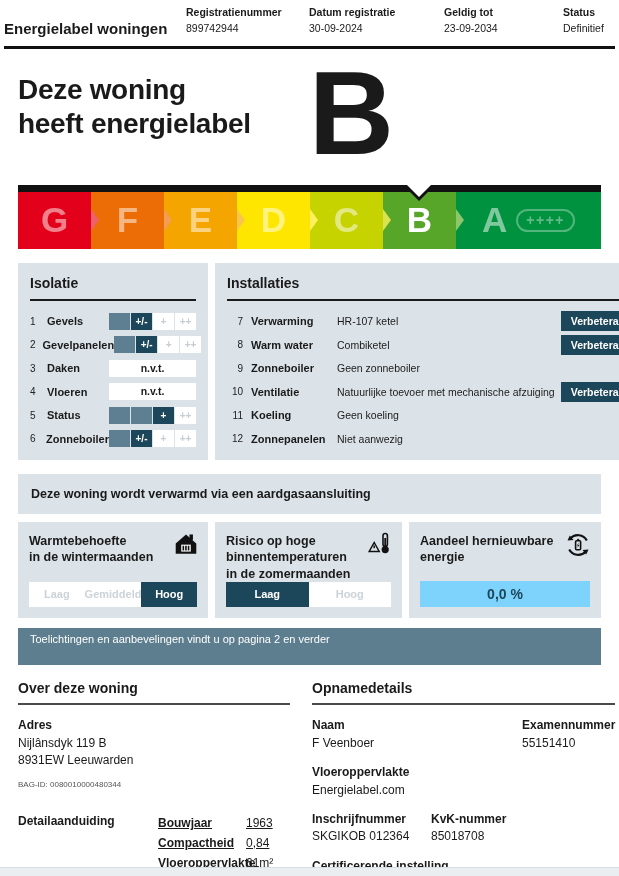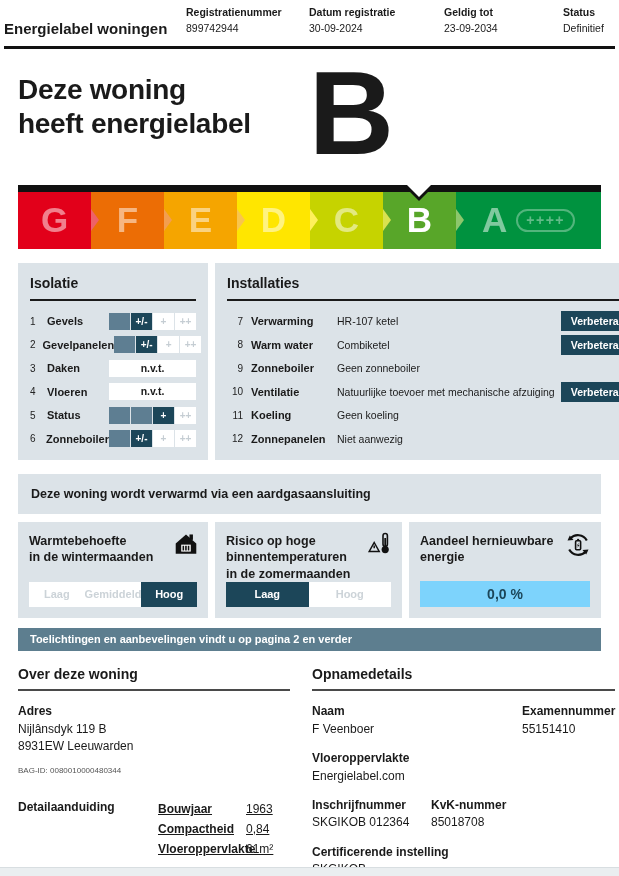--- a/index.html
+++ b/index.html
@@ -72,22 +72,22 @@
   .card-title { font-size:12.5px; font-weight:bold; line-height:1.33; padding-right:32px; }
   .card-icon { position:absolute; top:9px; right:9px; }
   .opts { display:flex; margin-top:auto; }
   .opt { flex:1; height:25px; line-height:25px; text-align:center; font-size:11px; font-weight:bold; }
   .opt.on { background:#1c4659; color:#fff; }
   .opt.off { background:#fff; color:#ccd3d8; }
   .valbox { background:#7dd3fc; height:26px; line-height:26px; text-align:center; color:#1c4659;
             font-weight:bold; font-size:14px; margin-top:auto; }
 
   
-  .strip { margin:10px 18px 0; background:#5d7e8f; color:#fff; font-size:11px; font-weight:bold;
-           padding:5px 12px 6px; }
+  .strip { margin:10px 18px 0; background:#5d7e8f; color:#fff; font-size:11px; font-weight:normal;
+           padding:5px 12px 20px; }
 
   
   .footer { margin:15px 18px 0; display:grid; grid-template-columns:272px 1fr; column-gap:22px; }
   .f-head { font-size:14px; font-weight:bold; padding-bottom:7px; border-bottom:2px solid #4a4a4a; }
   .f-col { position:relative; }
   .grp { margin-top:12px; font-size:12px; line-height:1.45; }
   .grp .lbl { font-weight:bold; }
   .bag { font-size:8px; color:#555; margin-top:9px; }
   .detail-flex { display:flex; margin-top:24px; }
   .detail-flex > .lbl { font-size:12px; font-weight:bold; }

